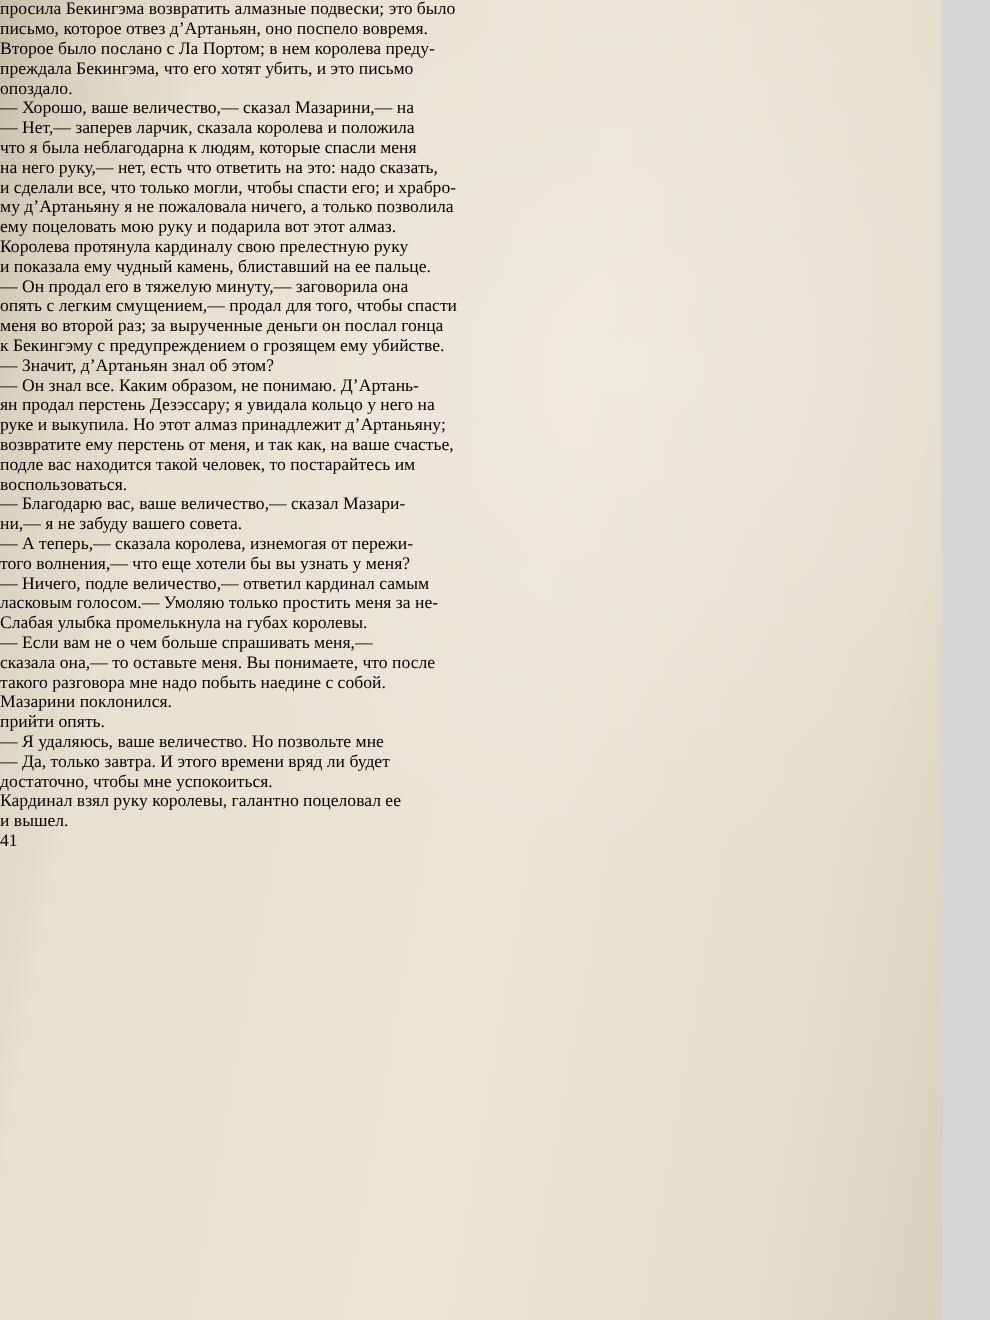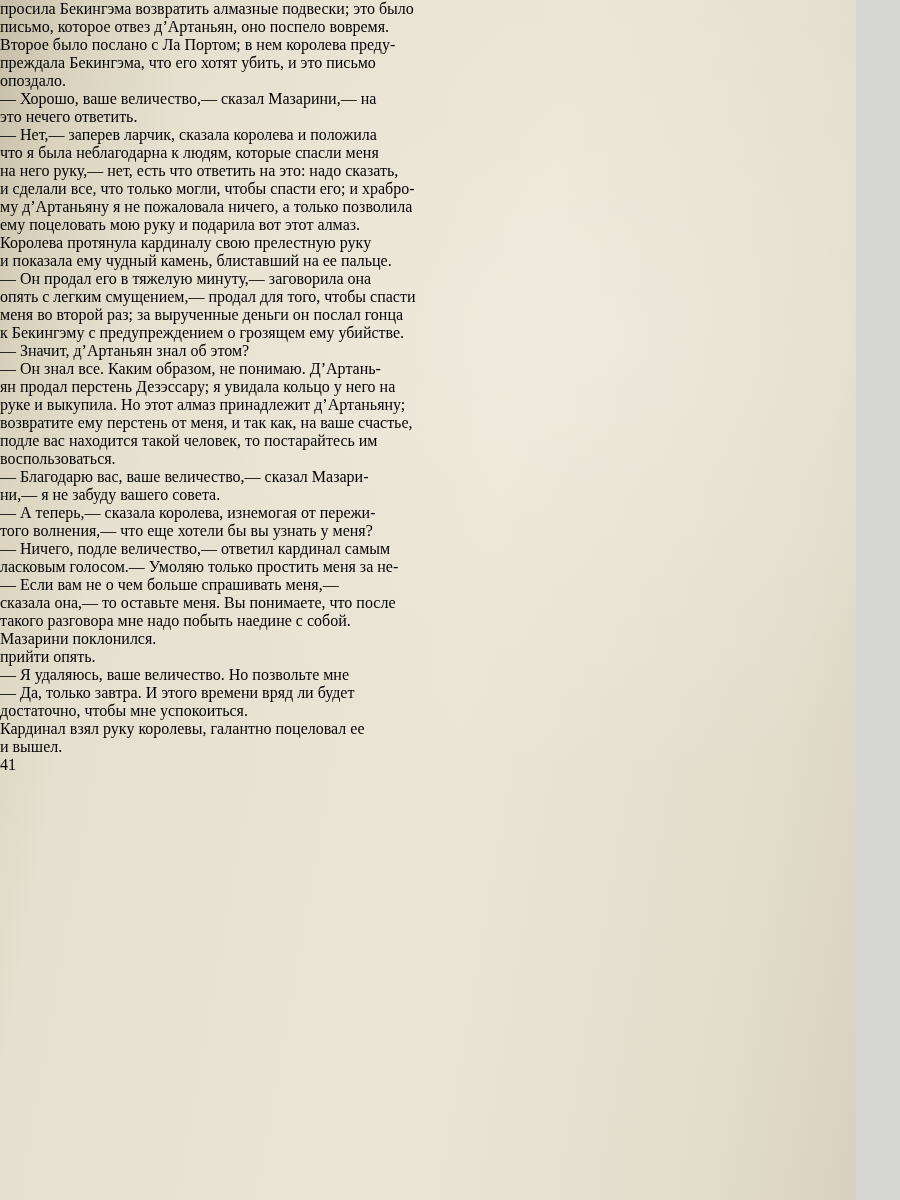--- a/index.html
+++ b/index.html
@@ -146,21 +146,20 @@
   <div class="gutter-shadow"></div>
 
   <div class="right-page">
     <div class="top-block">
         <div class="tline">просила Бекингэма возвратить алмазные подвески; это было</div>
         <div class="tline">письмо, которое отвез д’Артаньян, оно поспело вовремя.</div>
         <div class="tline">Второе было послано с Ла Портом; в нем королева преду-</div>
         <div class="tline">преждала Бекингэма, что его хотят убить, и это письмо</div>
         <div class="tline end">опоздало.</div>
         <div class="tline ind">— Хорошо, ваше величество,— сказал Мазарини,— на</div>
-        <div class="tline end">это нечего ответить.</div>
       </div>
     <div class="body-block">
         <div class="bline ind">— Нет,— заперев ларчик, сказала королева и положила</div>
         <div class="bline">что я была неблагодарна к людям, которые спасли меня</div>
         <div class="bline">на него руку,— нет, есть что ответить на это: надо сказать,</div>
         <div class="bline">и сделали все, что только могли, чтобы спасти его; и храбро-</div>
         <div class="bline">му д’Артаньяну я не пожаловала ничего, а только позволила</div>
         <div class="bline end">ему поцеловать мою руку и подарила вот этот алмаз.</div>
         <div class="bline ind">Королева протянула кардиналу свою прелестную руку</div>
         <div class="bline end">и показала ему чудный камень, блиставший на ее пальце.</div>
@@ -174,20 +173,21 @@
         <div class="bline">руке и выкупила. Но этот алмаз принадлежит д’Артаньяну;</div>
         <div class="bline">возвратите ему перстень от меня, и так как, на ваше счастье,</div>
         <div class="bline">подле вас находится такой человек, то постарайтесь им</div>
         <div class="bline end">воспользоваться.</div>
         <div class="bline ind">— Благодарю вас, ваше величество,— сказал Мазари-</div>
         <div class="bline end">ни,— я не забуду вашего совета.</div>
         <div class="bline ind">— А теперь,— сказала королева, изнемогая от пережи-</div>
         <div class="bline end">того волнения,— что еще хотели бы вы узнать у меня?</div>
         <div class="bline ind">— Ничего, подле величество,— ответил кардинал самым</div>
         <div class="bline">ласковым голосом.— Умоляю только простить меня за не-</div>
+        <div class="bline ind end">Слабая улыбка промелькнула на губах королевы.</div>
         <div class="bline ind">— Если вам не о чем больше спрашивать меня,—</div>
         <div class="bline">сказала она,— то оставьте меня. Вы понимаете, что после</div>
         <div class="bline end">такого разговора мне надо побыть наедине с собой.</div>
         <div class="bline ind end">Мазарини поклонился.</div>
         <div class="bline end">прийти опять.</div>
         <div class="bline ind">— Я удаляюсь, ваше величество. Но позвольте мне</div>
         <div class="bline ind">— Да, только завтра. И этого времени вряд ли будет</div>
         <div class="bline end">достаточно, чтобы мне успокоиться.</div>
         <div class="bline ind">Кардинал взял руку королевы, галантно поцеловал ее</div>
         <div class="bline end">и вышел.</div>

